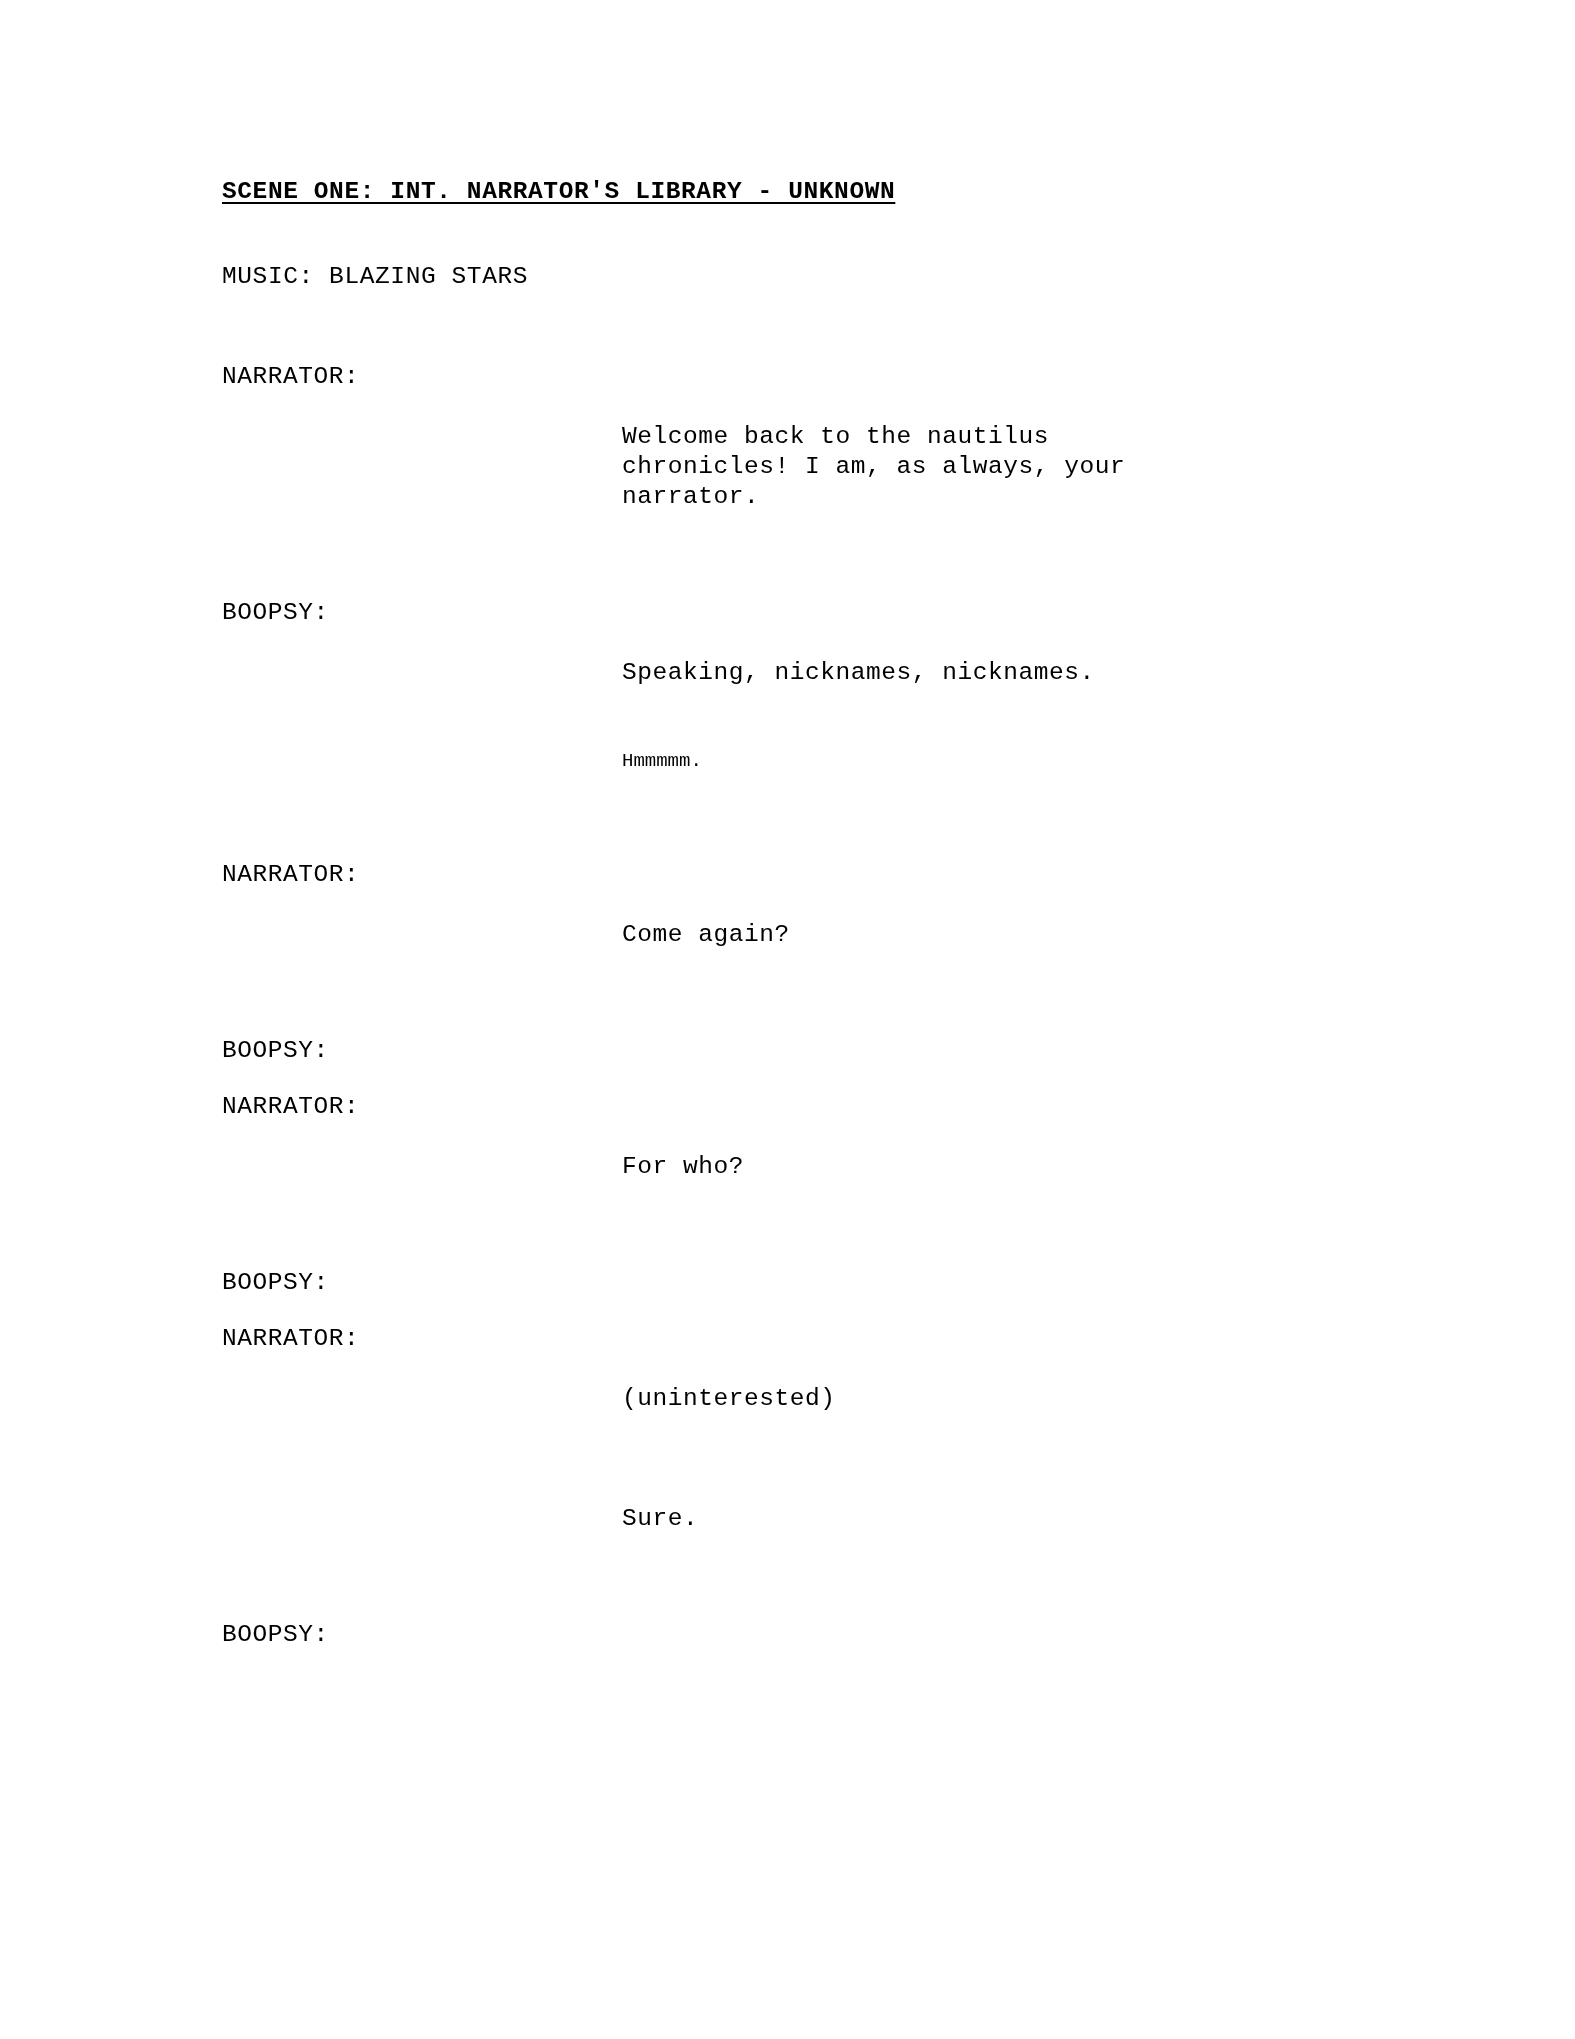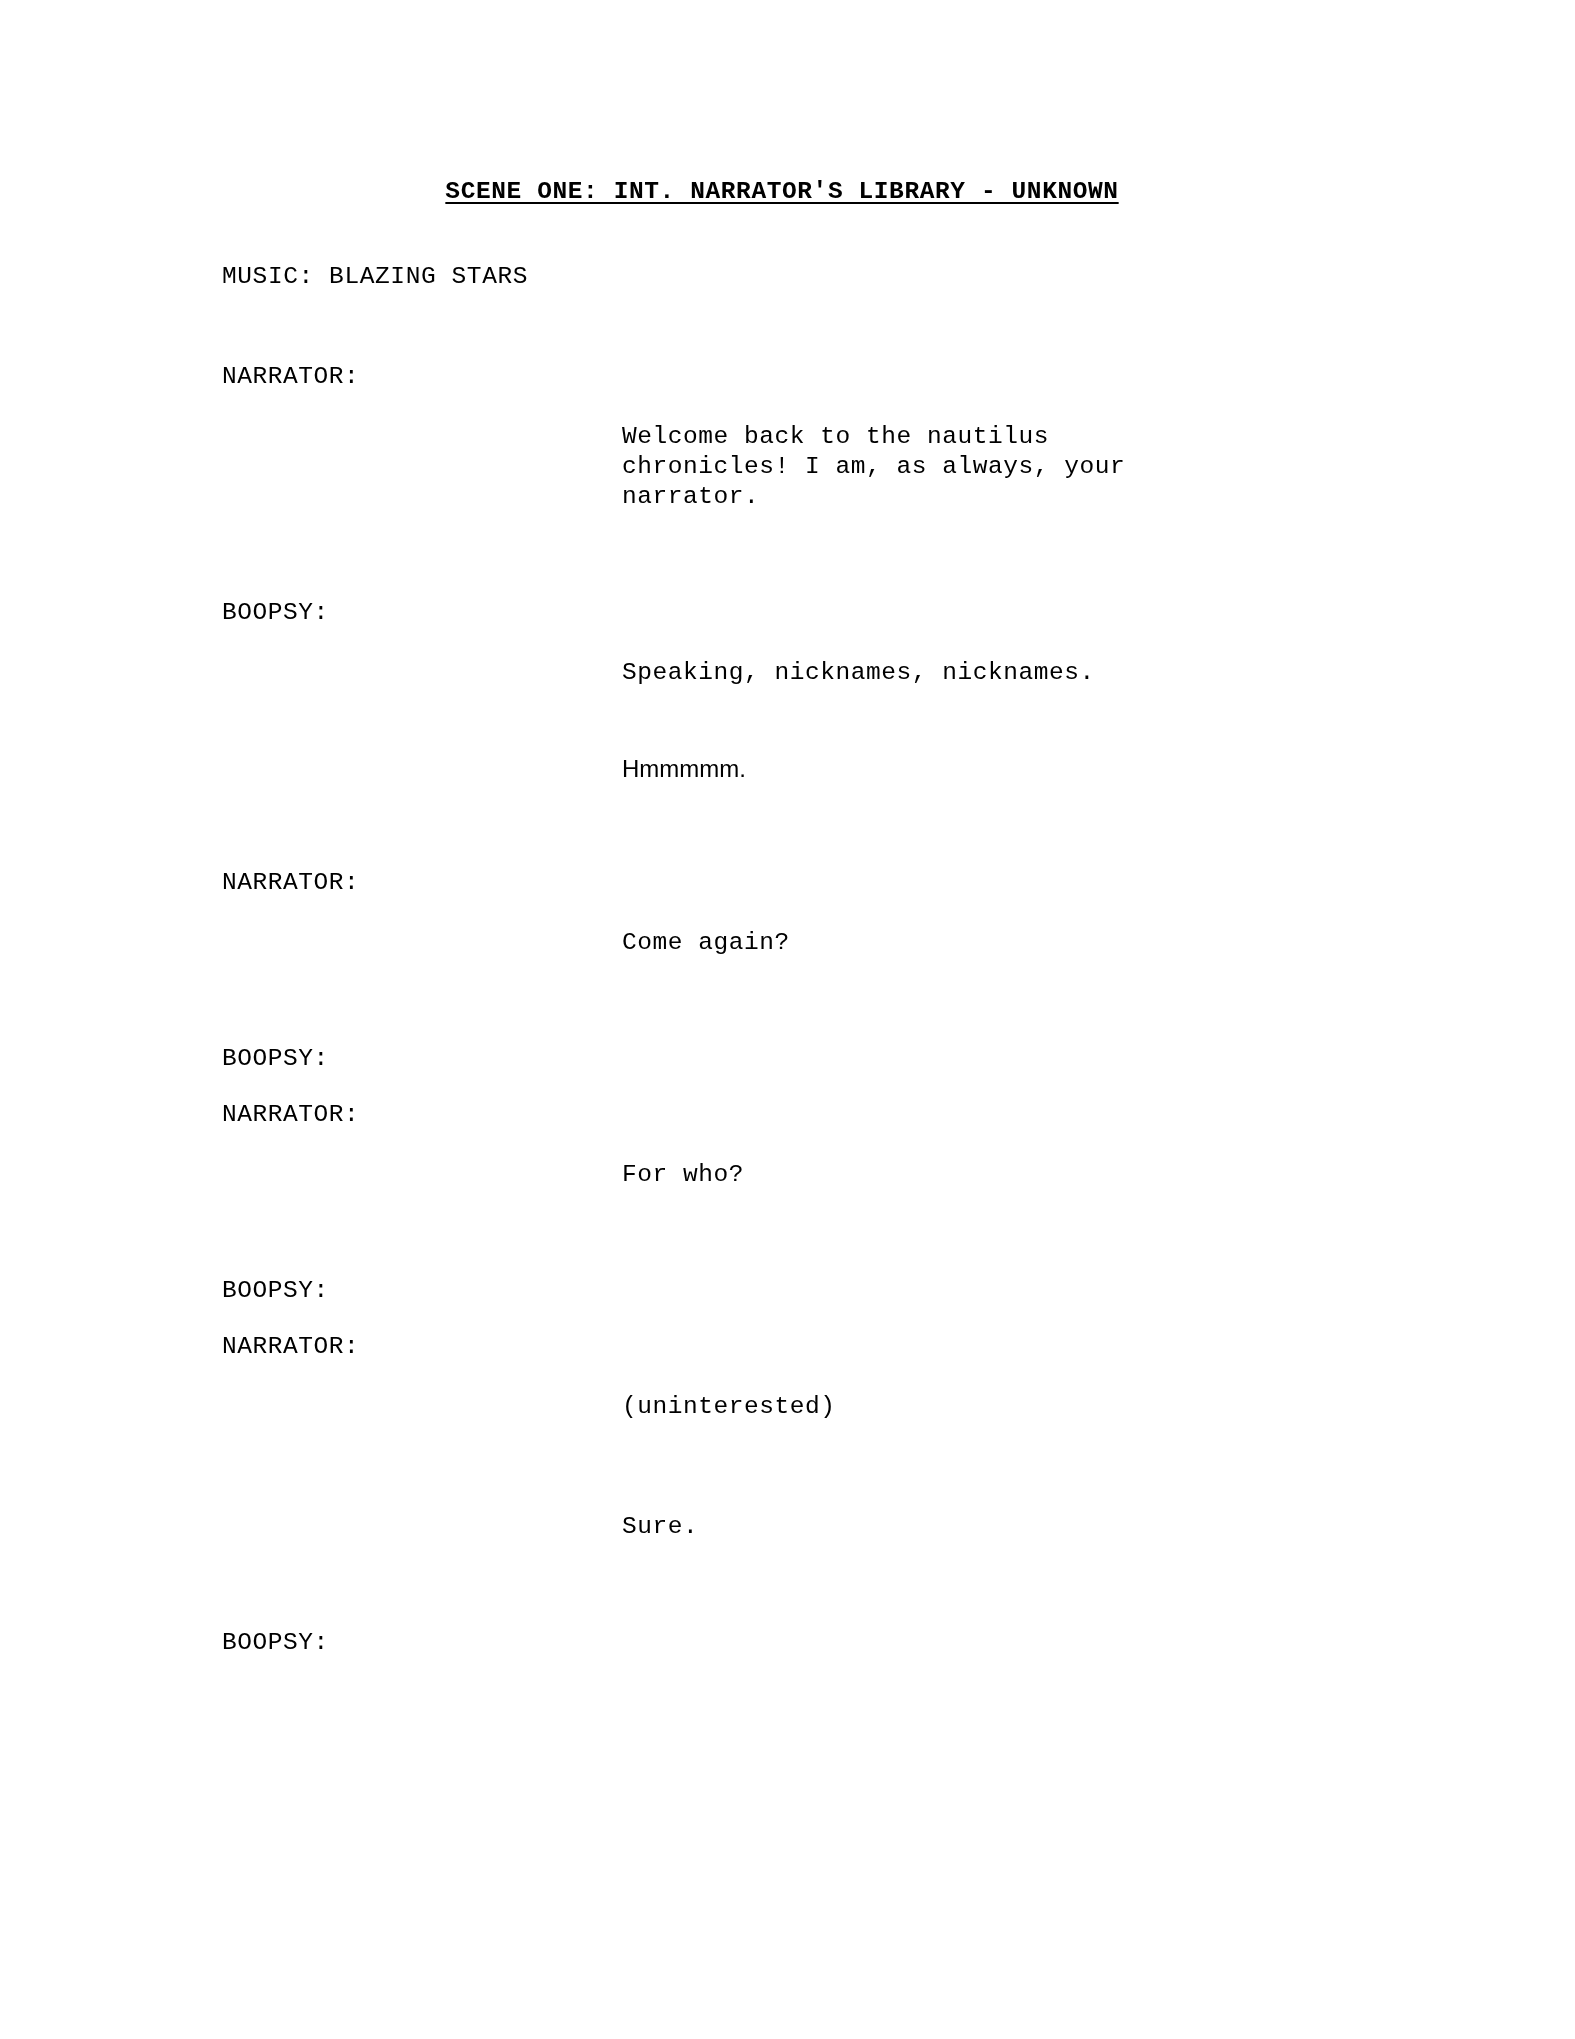--- a/index.html
+++ b/index.html
@@ -30,21 +30,20 @@
     width: 1120px;
   }
   .scene-heading {
     font-size: 24.5px;
     font-weight: bold;
     letter-spacing: 0.6px;
     text-decoration: underline;
     text-underline-offset: 4px;
     margin: 0 0 58px 0;
     white-space: pre;
-    text-align: center;
   }
   .music-cue {
     font-size: 24.5px;
     letter-spacing: 0.6px;
     text-underline-offset: 4px;
     margin: 0 0 36px 0;
     white-space: pre;
     display: inline-block;
   }
   .music-wrap { margin: 0 0 36px 0; }
@@ -68,26 +67,25 @@
     line-height: 30px;
     white-space: pre-wrap;
   }
   .dialogue .para {
     margin: 0;
   }
   .dialogue .para + .para {
     margin-top: 30px;
   }
   .dialogue .small {
-    font-family: Liberation Sans, sans-serif;
-    font-size: 24px;
+    font-family: Liberation Mono, monospace;
+    font-size: 19px;
     letter-spacing: 0px;
     line-height: 26px;
     display: block;
-    margin-top: 8px;
   }
 </style>
 </head>
 <body>
 
 <div class="page">
   <div class="content">
 
     <div class="scene-heading">SCENE ONE: INT. NARRATOR'S LIBRARY - UNKNOWN</div>
 

